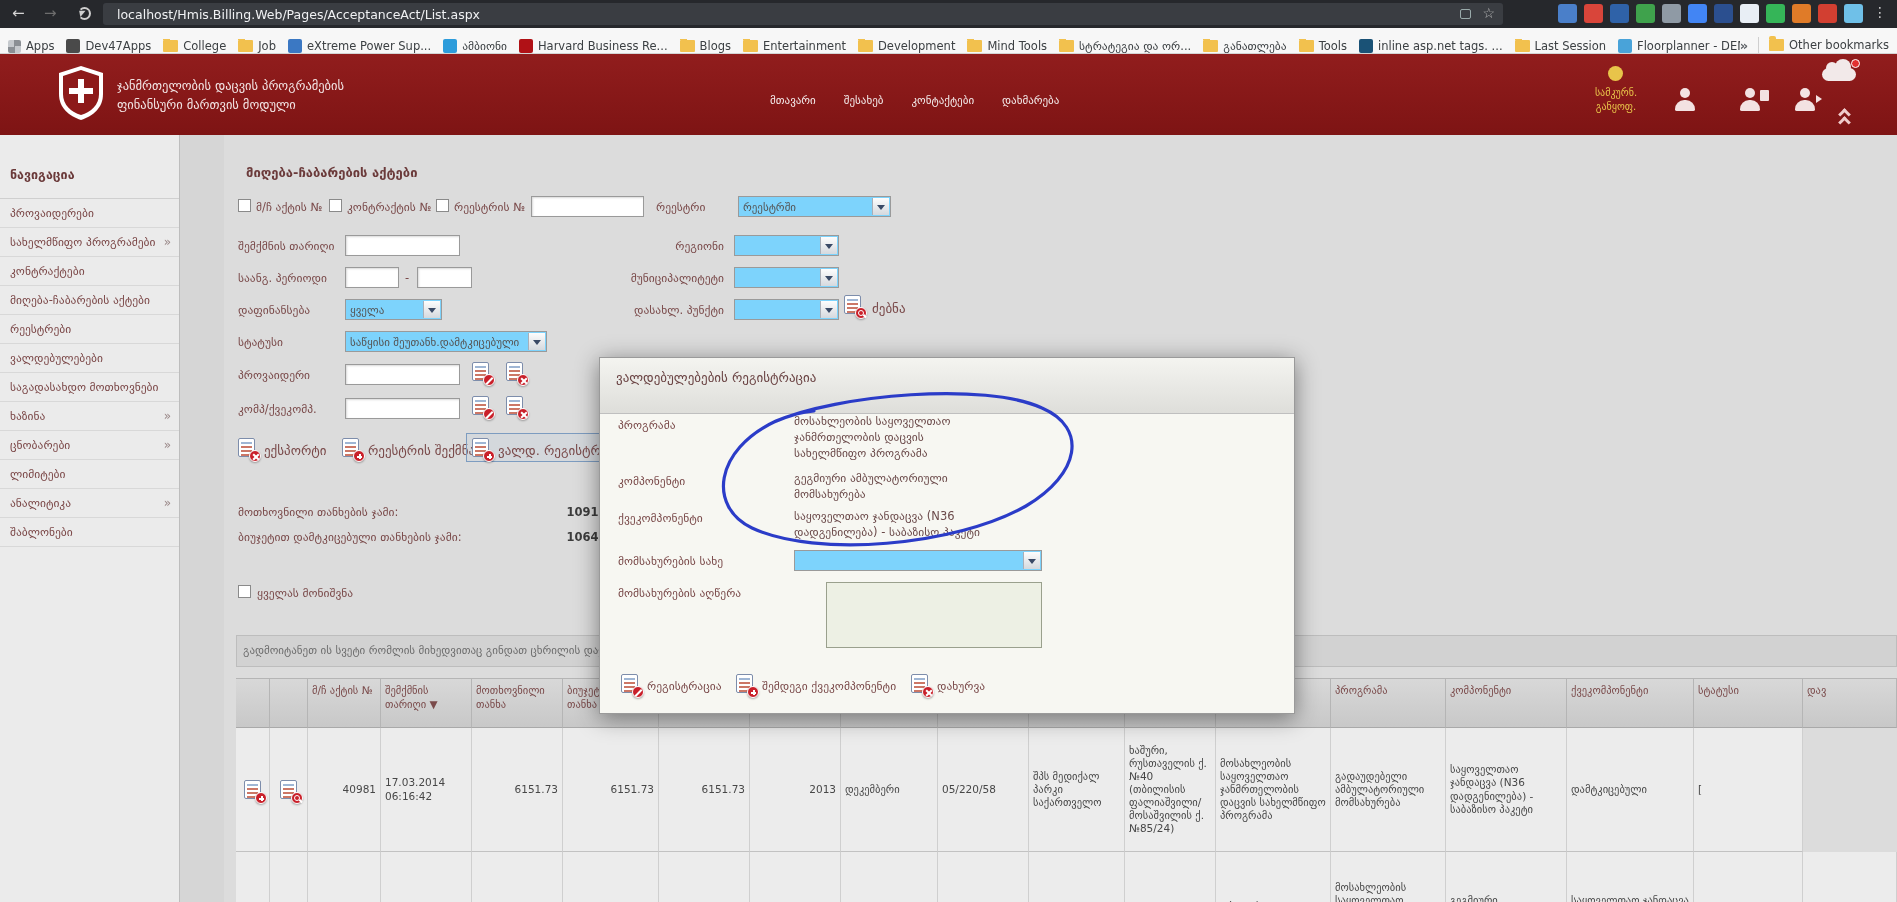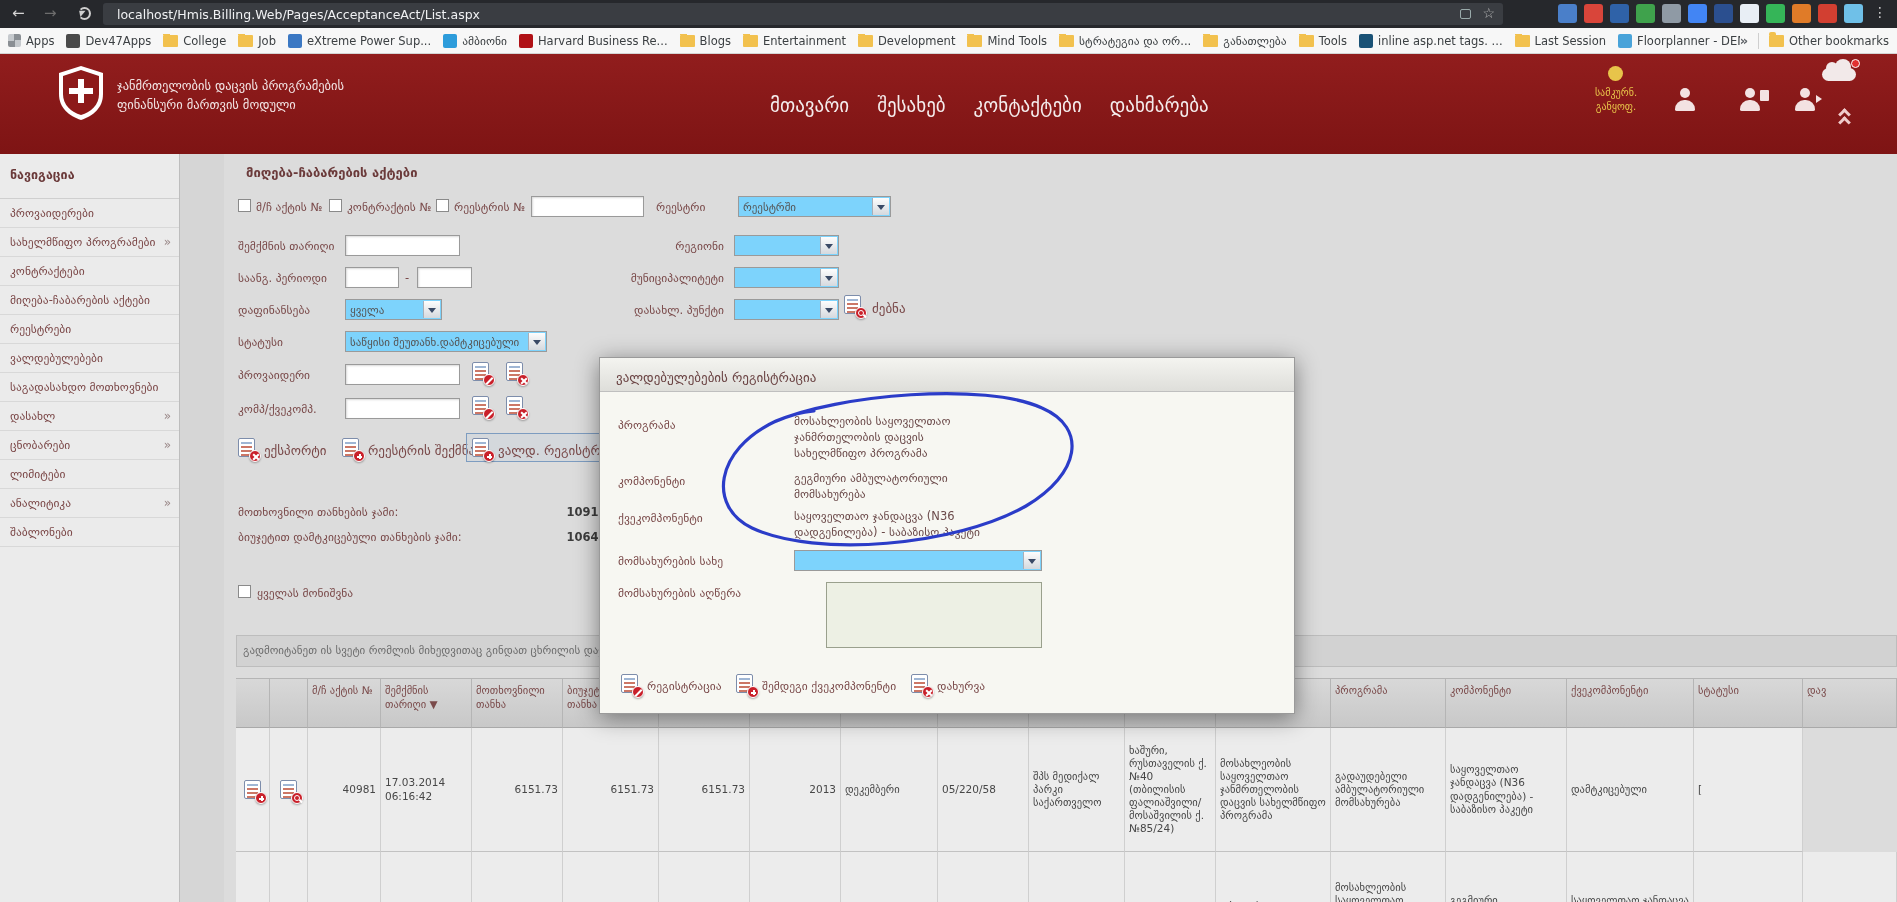--- a/index.html
+++ b/index.html
@@ -20,42 +20,42 @@
      border-radius:3px;color:#e9eaed}
   .url-text{position:absolute;left:14px;top:4px;font-size:12.5px;white-space:nowrap;color:#f0f1f3}
   .star{position:absolute;right:8px;top:2px;font-size:14px;color:#b8b8b8}
   .share-ic{position:absolute;right:32px;top:6px;width:11px;height:10px;border:1.5px solid #9aa;border-radius:2px}
   .ext-row{position:absolute;right:34px;top:4px;display:flex;gap:7px}
   .ext-ic{width:19px;height:19px;border-radius:3px;background:#888}
   .menu-dots{position:absolute;right:10px;top:4px;color:#cfcfcf;font-size:14px}
 
   
   .bookmarks-bar{position:absolute;left:0;top:28px;width:100%;height:26px;background:#f7f7f7;
-     border-bottom:1px solid #d4d4d4;display:flex;align-items:center;padding:0 8px;z-index:10}
+     border-bottom:1px solid #d4d4d4;display:flex;align-items:flex-end;padding:0 8px;z-index:10}
   .bm-list{display:flex;align-items:center;gap:12px;overflow:hidden;flex:1;white-space:nowrap}
   .bm{display:inline-flex;align-items:center;gap:5px;cursor:pointer;flex:none}
   .bm-label{font-size:11.5px;color:#3c4043}
   .bm-icon{width:15px;height:12px;position:relative;display:inline-block;border-radius:2px;flex:none}
   .bm-icon.folder{background:#f2c14e;border-radius:1px}
   .bm-icon.folder::before{content:"";position:absolute;top:-3px;left:0;width:7px;height:3px;
      background:#f2c14e;border-radius:2px 2px 0 0}
   .bm-icon.site{height:14px;width:14px}
   .bm-icon.apps{height:13px;width:13px;background:
      conic-gradient(#8a8f94 90deg,#c5c9cd 90deg 180deg,#8a8f94 180deg 270deg,#c5c9cd 270deg)}
   .bm-right{display:flex;align-items:center;gap:10px;margin-left:auto;flex:none}
   .bm-overflow{font-size:13px;color:#5f6368;font-weight:bold;cursor:pointer}
   .bm-sep{width:1px;height:16px;background:#cfcfcf}
 
   
-  .app-header{position:absolute;left:0;top:54px;width:100%;height:100px;
+  .app-header{position:absolute;left:0;top:54px;width:100%;height:81px;
      background:linear-gradient(#911d1d,#7e1414);z-index:10}
   .logo{position:absolute;left:58px;top:11px}
   .app-title{position:absolute;left:117px;top:22px;color:#f2e4e4;font-size:12.5px;line-height:19px}
   .top-menu{position:absolute;left:770px;top:40px;display:flex;gap:28px}
-  .menu-item{color:#f4ecec;font-size:19px;cursor:pointer}
+  .menu-item{color:#f4ecec;font-size:11px;cursor:pointer}
   .cloud{position:absolute;left:1822px;top:14px;width:34px;height:13px;background:#f2e9e9;border-radius:8px}
   .cloud::before{content:"";position:absolute;left:4px;top:-6px;width:12px;height:12px;border-radius:50%;background:#f2e9e9}
   .cloud::after{content:"";position:absolute;left:13px;top:-9px;width:16px;height:16px;border-radius:50%;background:#f2e9e9}
   .cloud .dot{position:absolute;right:-4px;top:-9px;width:9px;height:9px;border-radius:50%;
      background:#e23030;border:1px solid #fff;z-index:2}
   .ydot{position:absolute;left:1608px;top:12px;width:15px;height:15px;border-radius:50%;background:#e8c44a}
   .ylabel{position:absolute;left:1578px;top:32px;width:76px;text-align:center;color:#e8c44a;
      font-size:10px;line-height:14px}
   .person{position:absolute;width:26px;height:26px;top:33px}
   .person::before{content:"";position:absolute;left:8px;top:1px;width:10px;height:10px;border-radius:50%;background:#f3e2e2}
@@ -119,21 +119,21 @@
      border-bottom:1px solid #a9a9a9;padding:5px 4px;font-size:10.5px;color:#7a4a4a;min-height:50px;line-height:1.3}
   .trow{height:124px}
   .td{background:#ececec;border-right:1px solid #cfcfcf;border-bottom:1px solid #c2c2c2;
      padding:3px 4px;font-size:10.5px;color:#474747;display:flex;align-items:center;line-height:1.25;overflow:hidden}
   .td.num{justify-content:flex-end}
   .td .doc-icon{margin:0 auto}
 
   
   .modal{position:absolute;left:599px;top:357px;width:696px;height:357px;background:#f7f7f2;
      border:1px solid #9a9a9a;box-shadow:0 4px 22px rgba(0,0,0,.45);z-index:40}
-  .modal-title{position:relative;height:34px;background:linear-gradient(#f4f4f0,#dededa);
+  .modal-title{position:relative;height:56px;background:linear-gradient(#f4f4f0,#dededa);
      border-bottom:1px solid #bfbfbf}
   .modal-title span{position:absolute;left:16px;top:12px;font-size:13px;color:#6b4444}
   .mlabel{position:absolute;font-size:11.5px;color:#7a4a4a;white-space:nowrap}
   .mvalue{position:absolute;font-size:11.5px;color:#6b4a4a;line-height:16px}
   .m-textarea{position:absolute;left:226px;top:224px;width:216px;height:66px;background:#edf0e4;
      border:1px solid #9aa08d}
   .m-btn-label{position:absolute;font-size:11.5px;color:#7a4a4a;white-space:nowrap;cursor:pointer}
 
   
   .pen{position:absolute;left:0;top:0;width:1897px;height:902px;z-index:60;pointer-events:none}
@@ -311,21 +311,21 @@
     </div>
     <div class="sb-item">
       <span>ვალდებულებები</span>
       <span class="sb-arrow"></span>
     </div>
     <div class="sb-item">
       <span>საგადასახდო მოთხოვნები</span>
       <span class="sb-arrow"></span>
     </div>
     <div class="sb-item">
-      <span>დასახლ</span>
+      <span>ხაზინა</span>
       <span class="sb-arrow">»</span>
     </div>
     <div class="sb-item">
       <span>ცნობარები</span>
       <span class="sb-arrow">»</span>
     </div>
     <div class="sb-item">
       <span>ლიმიტები</span>
       <span class="sb-arrow"></span>
     </div>

